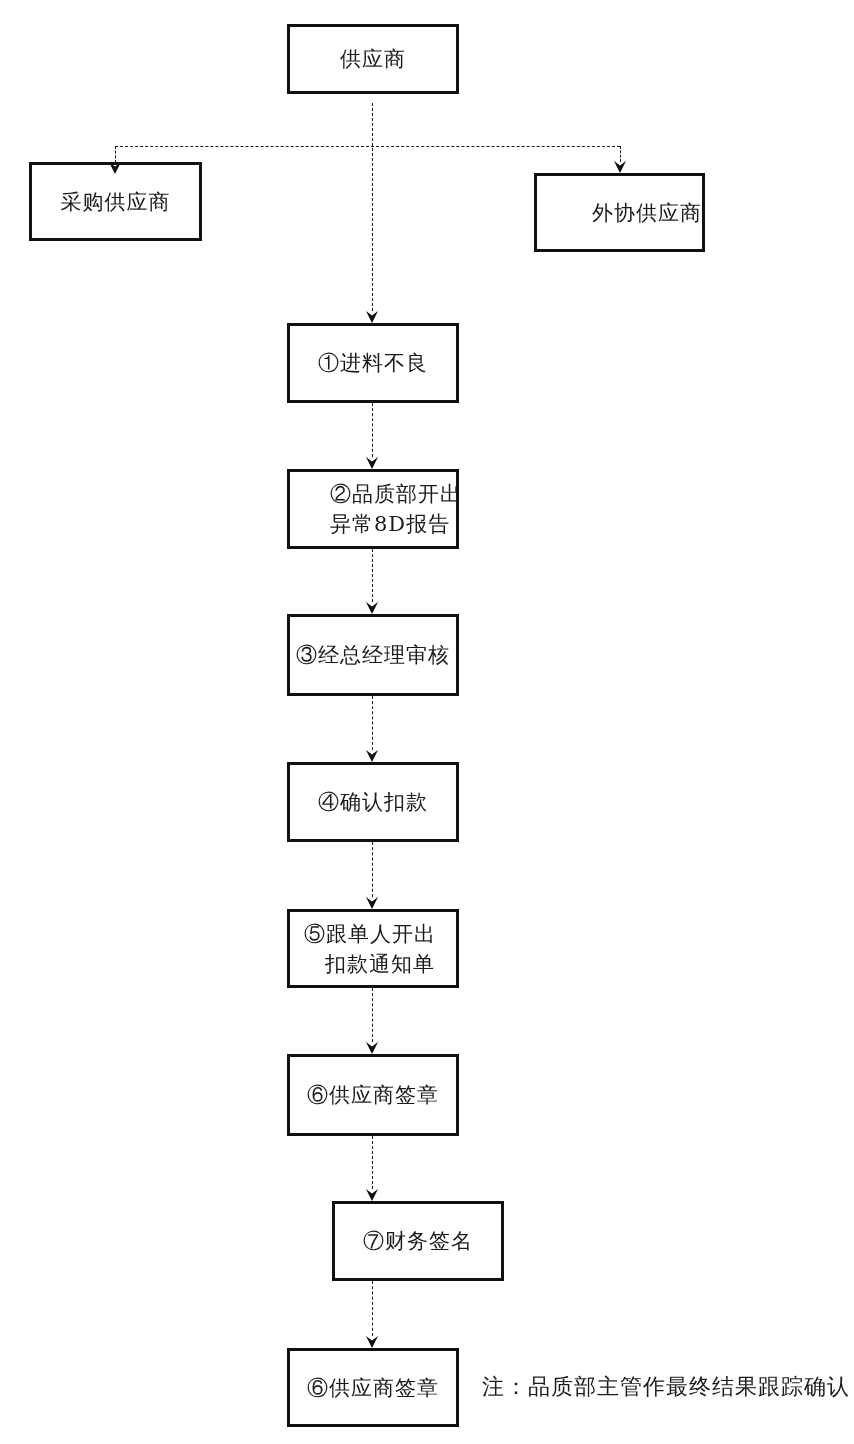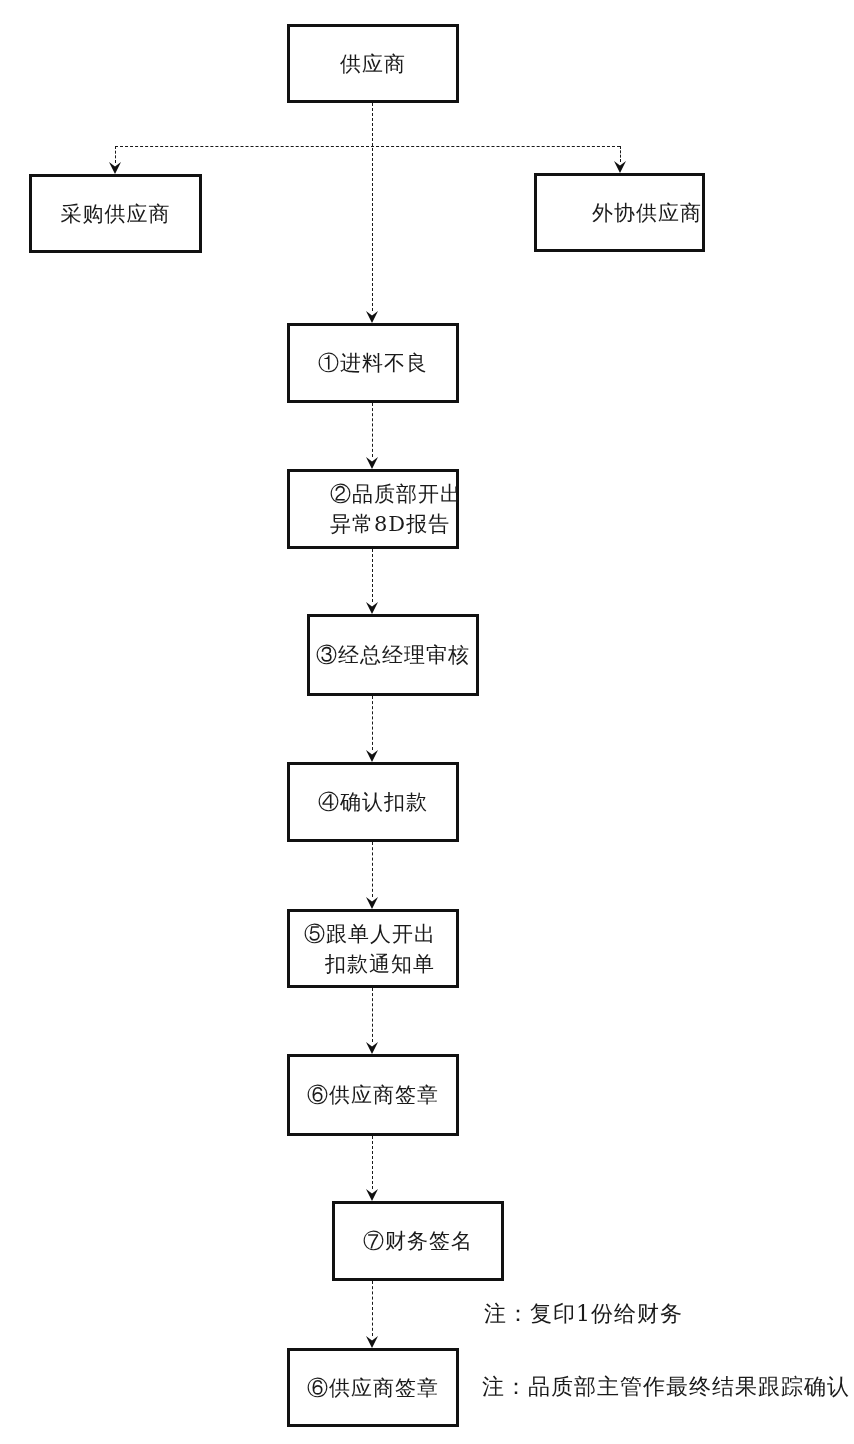--- a/index.html
+++ b/index.html
@@ -24,26 +24,26 @@
     font-size: 21px;
     letter-spacing: 1px;
     line-height: 30px;
     text-align: center;
     white-space: nowrap;
   }
   .node.left-align { align-items: flex-start; padding-left: 14px; }
   .node .indent { padding-left: 21px; }
 
   
-  #n-supplier   { left: 287px; top: 24px;   width: 172px; height: 79px; }
-  #n-purchase   { left: 29px;  top: 174px;  width: 173px; height: 79px; }
+  #n-supplier   { left: 287px; top: 24px;   width: 172px; height: 70px; }
+  #n-purchase   { left: 29px;  top: 162px;  width: 173px; height: 79px; }
   #n-outsource  { left: 534px; top: 173px;  width: 171px; height: 79px; align-items: flex-end; }
   #n-s1 { left: 287px; top: 323px;  width: 172px; height: 80px; }
   #n-s2 { left: 287px; top: 469px;  width: 172px; height: 80px; padding-left: 40px; }
-  #n-s3 { left: 287px; top: 614px;  width: 172px; height: 82px; margin-left: 20px; }
+  #n-s3 { left: 287px; top: 614px;  width: 172px; height: 82px; }
   #n-s4 { left: 287px; top: 762px;  width: 172px; height: 80px; }
   #n-s5 { left: 287px; top: 909px;  width: 172px; height: 79px; }
   #n-s6 { left: 287px; top: 1054px; width: 172px; height: 82px; }
   #n-s7 { left: 287px; top: 1201px; width: 172px; height: 80px; margin-left: 45px; }
   #n-s8 { left: 287px; top: 1348px; width: 172px; height: 79px; }
 
   
   .vline {
     position: absolute;
     width: 0;
@@ -198,16 +198,15 @@
     <svg width="12" height="12" viewBox="0 0 12 12">
         <path d="M6 12 L0 0 L6 4.5 L12 0 Z" fill="#111"></path>
       </svg>
   </div>
   <div class="arrow" id="a-s8">
     <svg width="12" height="12" viewBox="0 0 12 12">
         <path d="M6 12 L0 0 L6 4.5 L12 0 Z" fill="#111"></path>
       </svg>
   </div>
 
-  <div class="note" id="note-finance">注：复印1份给财务</div>
   <div class="note" id="note-tracking">注：品质部主管作最终结果跟踪确认</div>
 
 </div>
 
 </body></html>

